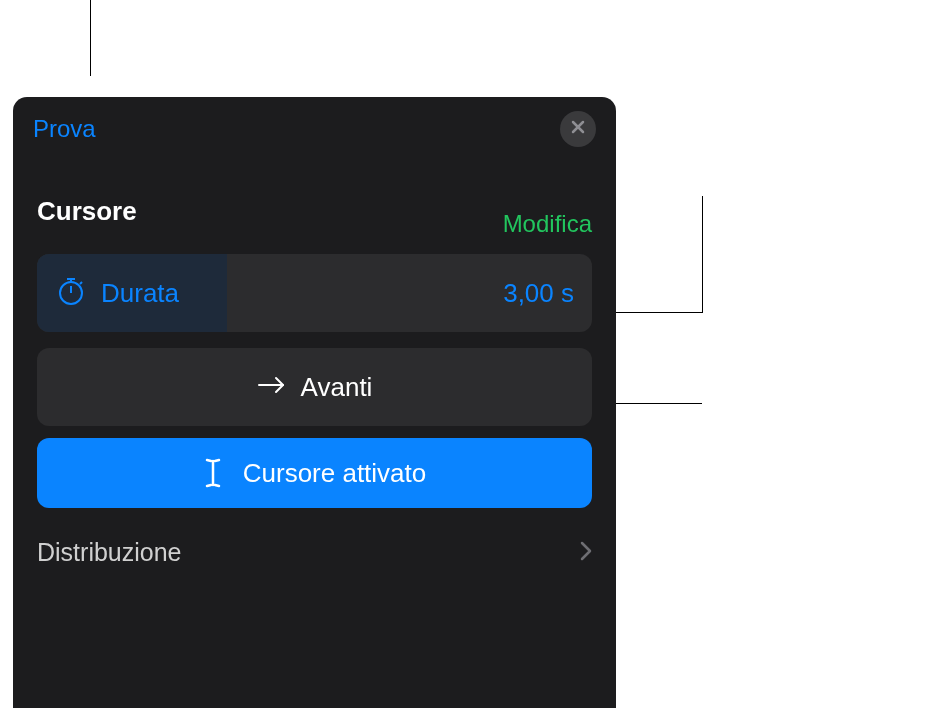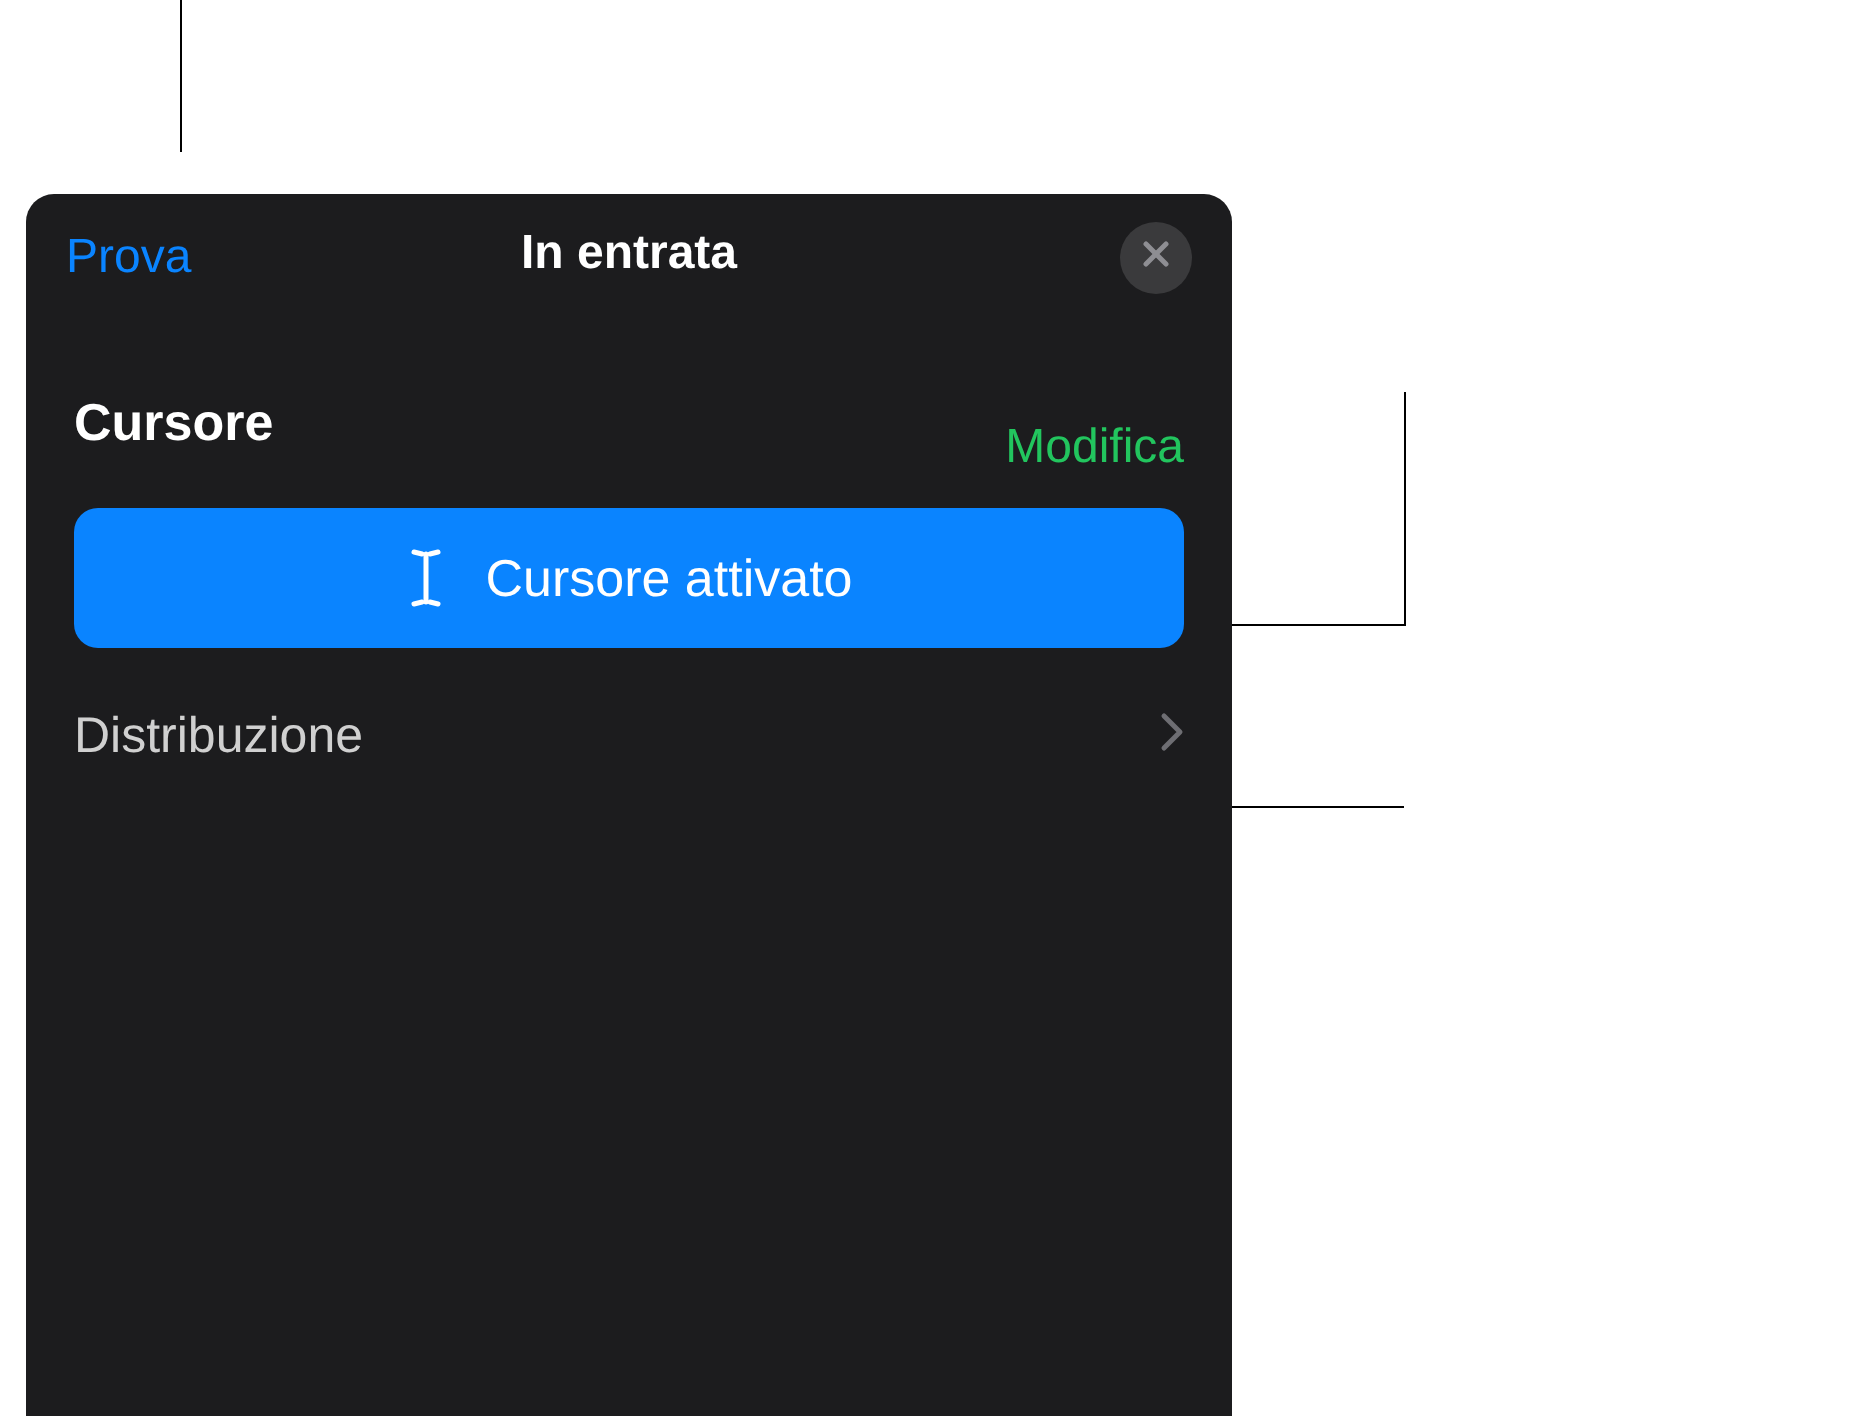--- a/index.html
+++ b/index.html
@@ -222,38 +222,60 @@
 
 <div class="callout-line line-top"></div>
 <div class="callout-line line-right-1-up"></div>
 <div class="callout-line line-right-1"></div>
 <div class="callout-line line-right-2-across"></div>
 <div class="callout-line line-bottom"></div>
 
 <div class="panel">
   <div class="panel-header">
     <span class="prova-link">Prova</span>
-    <span class="panel-title">In entrata</span>
     <div class="close-btn">
       <span>
         <svg viewBox="0 0 16 16" fill="none" stroke="#8e8e93" stroke-width="2.5" stroke-linecap="round">
           <line x1="3" y1="3" x2="13" y2="13"></line>
           <line x1="13" y1="3" x2="3" y2="13"></line>
         </svg>
       </span>
     </div>
   </div>
 
   <div class="section-header">
     <span class="section-title">Cursore</span>
     <span class="modifica-link">Modifica</span>
   </div>
 
   <div class="row-container">
-
+    <div class="durata-row">
+      <div class="durata-active"></div>
+      <span class="stopwatch-icon">
+        <svg width="32" height="32" viewBox="0 0 32 32" fill="none" stroke="#0a84ff" stroke-width="2">
+          <circle cx="16" cy="18" r="11"></circle>
+          <line x1="16" y1="18" x2="16" y2="11"></line>
+          <line x1="12" y1="4" x2="20" y2="4"></line>
+          <line x1="16" y1="4" x2="16" y2="7"></line>
+          <line x1="25" y1="9" x2="27" y2="7"></line>
+        </svg>
+      </span>
+      <span class="durata-label">Durata</span>
+      <span class="durata-value">3,00 s</span>
+    </div>
+
+    <div class="avanti-row">
+      <span>
+        <svg width="30" height="20" viewBox="0 0 30 20" fill="none" stroke="#ffffff" stroke-width="2" stroke-linecap="round" stroke-linejoin="round">
+          <line x1="2" y1="10" x2="26" y2="10"></line>
+          <polyline points="19,3 26,10 19,17"></polyline>
+        </svg>
+      </span>
+      <span class="avanti-label">Avanti</span>
+    </div>
 
     <div class="cursore-row">
       <span class="cursor-icon">
         <svg width="20" height="32" viewBox="0 0 20 32" fill="none" stroke="#ffffff" stroke-width="2.5" stroke-linecap="round">
           <line x1="10" y1="4" x2="10" y2="28"></line>
           <line x1="4" y1="3" x2="8" y2="4"></line>
           <line x1="12" y1="4" x2="16" y2="3"></line>
           <line x1="4" y1="29" x2="8" y2="28"></line>
           <line x1="12" y1="28" x2="16" y2="29"></line>
         </svg>

